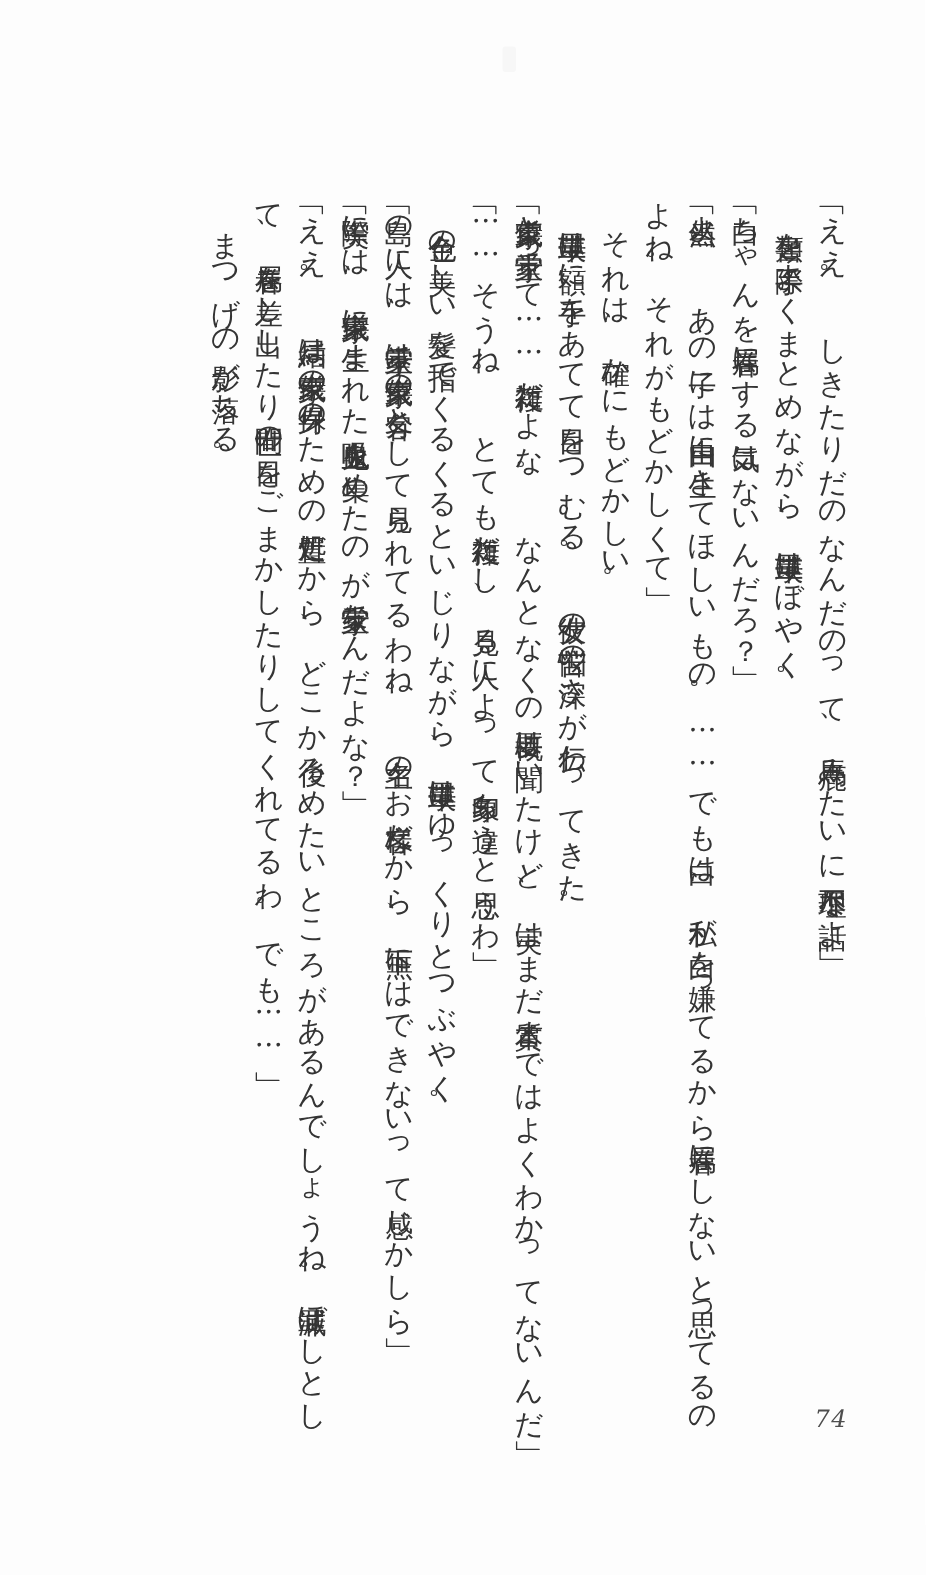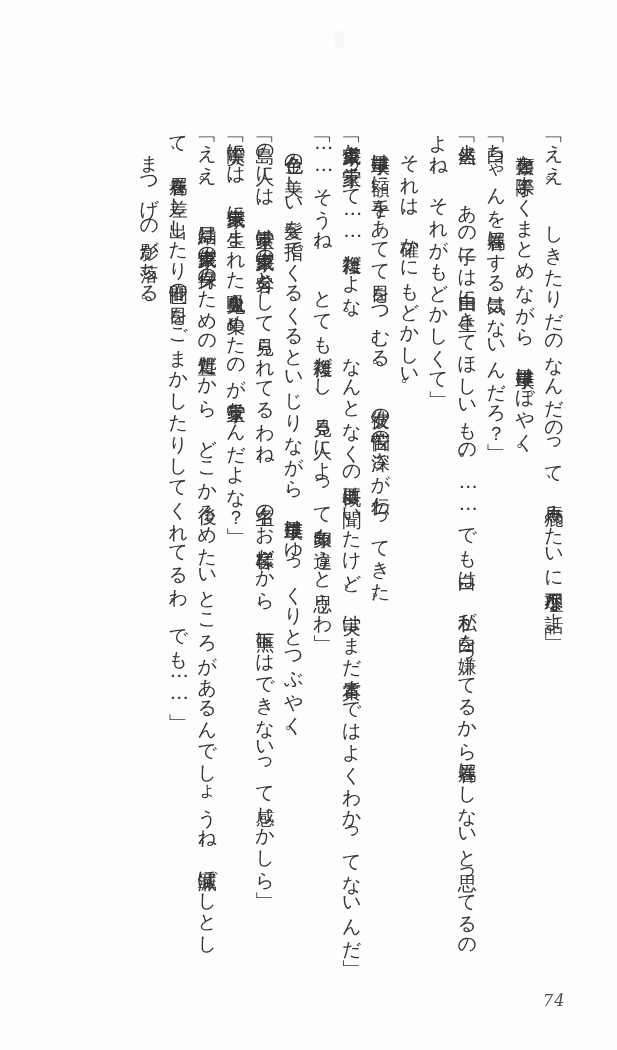--- a/index.html
+++ b/index.html
@@ -36,21 +36,21 @@
   }
   .text-block p.dialogue {
     text-indent: 0.45em;
   }
   .text-block p.narrative {
     text-indent: 1em;
   }
   .page-number {
     position: absolute;
     left: 543px;
-    top: 991px;
+    top: 936px;
     font-size: 16px;
     font-style: italic;
     color: #4e4e4e;
     letter-spacing: 1px;
   }
   .scan-artifact {
     position: absolute;
     left: 335px;
     top: 31px;
     width: 9px;

